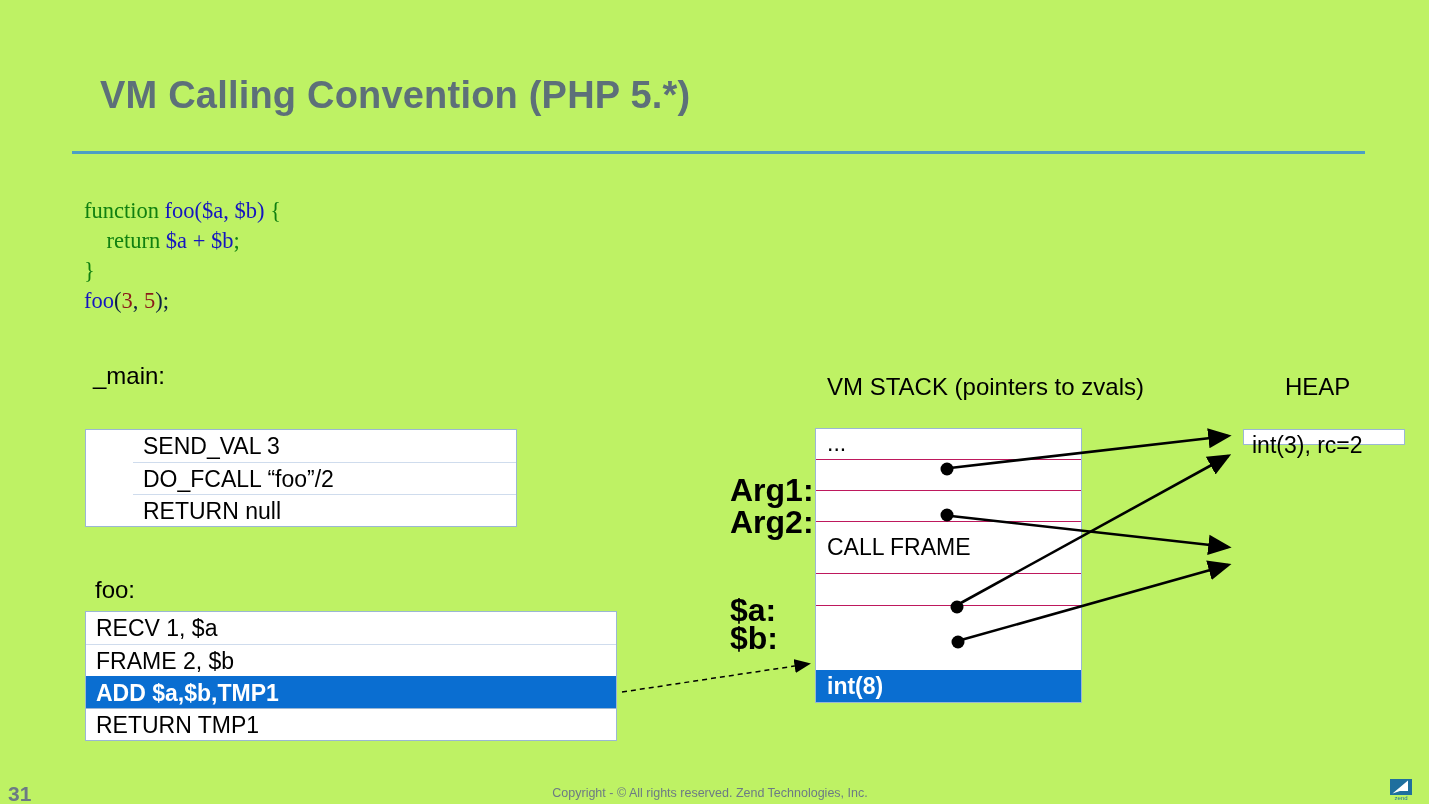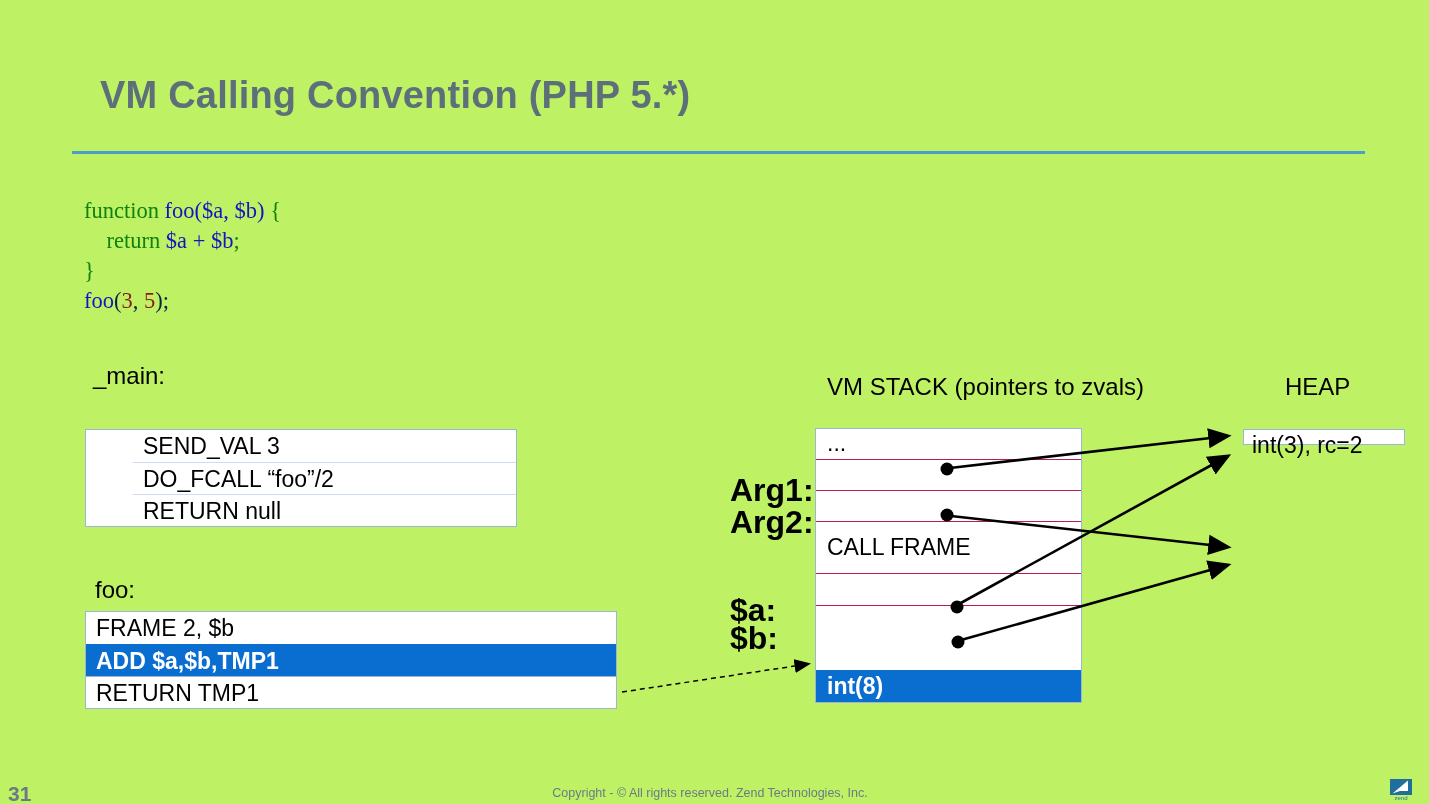--- a/index.html
+++ b/index.html
@@ -217,20 +217,21 @@
 
   <div class="caption" id="cap-main">_main:</div>
   <div class="optable" id="table-main">
     <div class="oprow">SEND_VAL 3</div>
     <div class="oprow">DO_FCALL  “foo”/2</div>
     <div class="oprow">RETURN null</div>
   </div>
 
   <div class="caption" id="cap-foo">foo:</div>
   <div class="optable" id="table-foo">
+    <div class="oprow">RECV 1, $a</div>
     <div class="oprow">FRAME 2, $b</div>
     <div class="oprow hl">ADD $a,$b,TMP1</div>
     <div class="oprow">RETURN TMP1</div>
   </div>
 
   <div class="diag-head" id="head-stack">VM STACK (pointers to zvals)</div>
   <div class="diag-head" id="head-heap">HEAP</div>
 
   <div id="stack">
     <div class="srow" id="srow-ellipsis">...</div>

